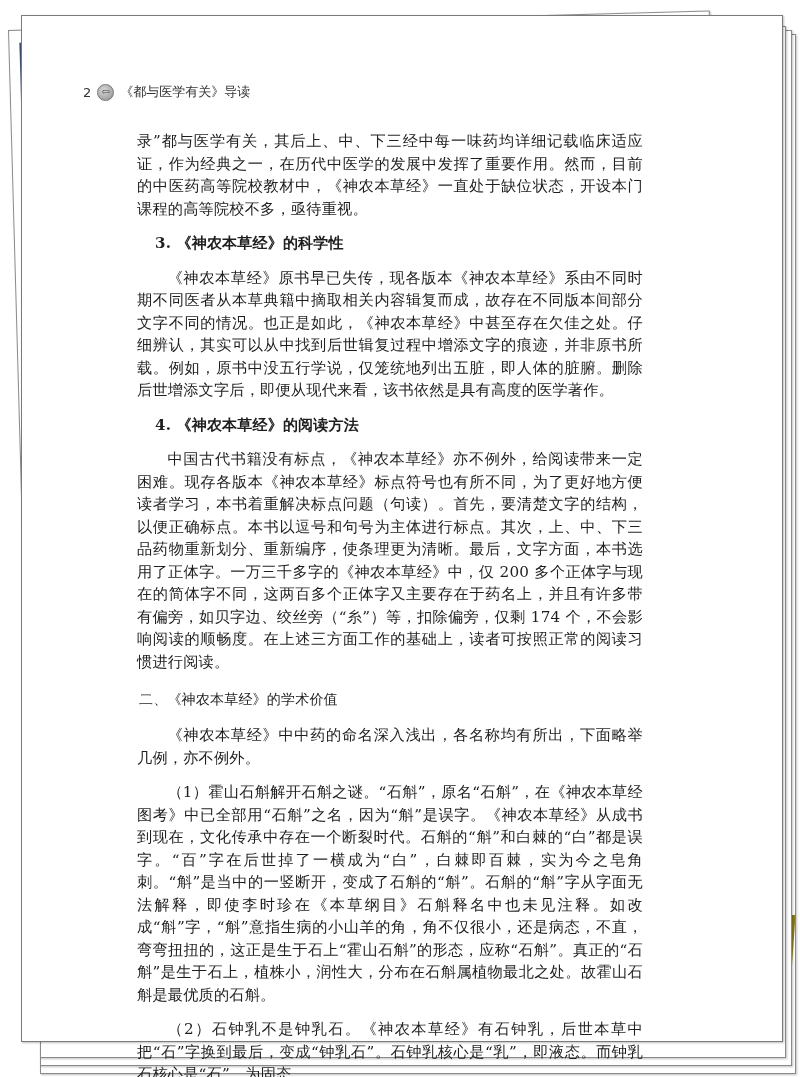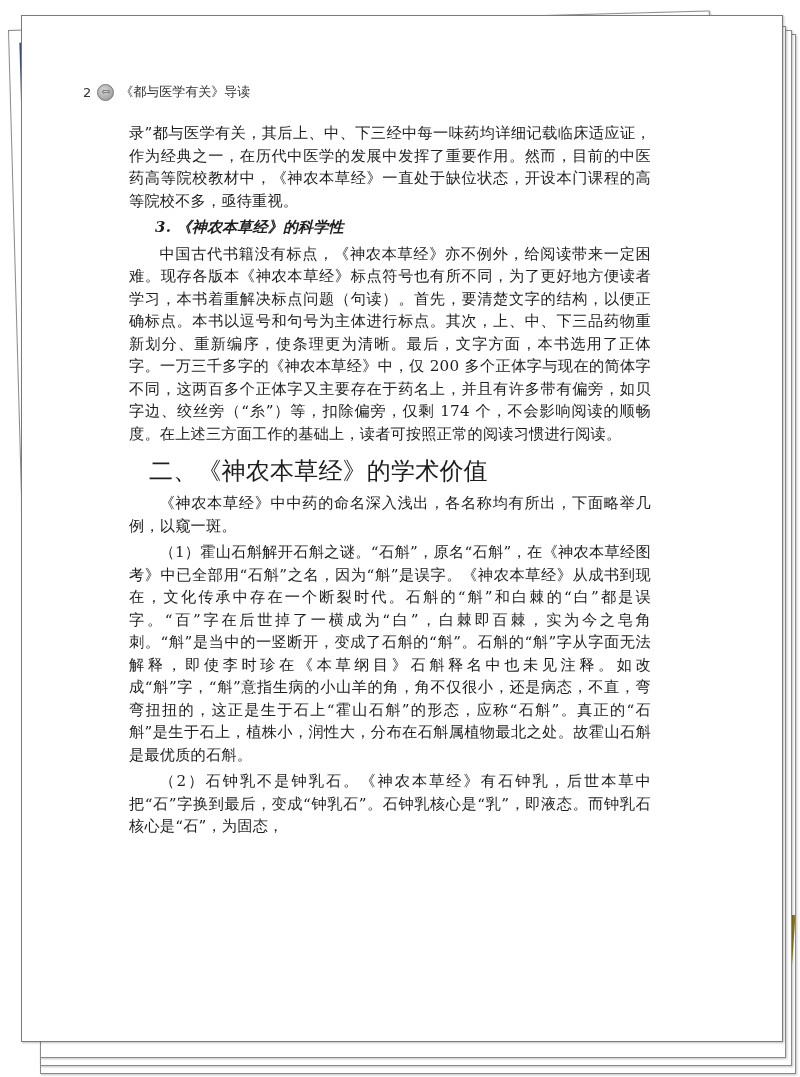--- a/index.html
+++ b/index.html
@@ -27,27 +27,27 @@
   .nav-icon {
     width: 15px; height: 15px; border-radius: 50%;
     background: radial-gradient(circle at 40% 35%, #d8d8d8, #8e8e8e);
     border: 1px solid #777; display: inline-flex; align-items: center; justify-content: center;
     font-size: 10px; color: #444; line-height: 1;
   }
   .body-text {
     position: absolute; left: 125px; top: 118px; width: 530px;
     font-size: 15.2px; line-height: 22.5px; letter-spacing: 0.2px;
   }
-  .body-text p { margin: 4px; text-align: justify; text-justify: inter-character; }
+  .body-text p { margin: 12px; text-align: justify; text-justify: inter-character; }
   .indent { text-indent: 2em; }
-  .subhead { margin: 0; font-weight: bold; text-indent: 2em; font-size: 15px; font-family: "DejaVu Sans", sans-serif; font-style: italic; }
+  .subhead { margin: 0; font-weight: bold; text-indent: 2em; font-size: 15px; font-family: "DejaVu Sans", sans-serif; }
   .subhead .num { font-family: "DejaVu Serif", serif; }
   .section-head {
     margin: 13px 0 8px 0; padding-left: 1em;
-    font-family: "DejaVu Sans", sans-serif; font-size: 24px; font-weight: normal; line-height: 26px;
+    font-family: "DejaVu Sans", sans-serif; font-size: 14px; font-weight: normal; line-height: 26px;
   }
 </style>
 </head>
 <body>
 
 <div class="sheet sheet-back-left">
   <div class="sheet-back-left-blue"></div>
 </div>
 <div class="sheet sheet-right-3">
   <div class="sheet-right-gold"></div>
@@ -62,19 +62,24 @@
     <span class="nav-icon">⇦</span>
     <span>《都与医学有关》导读</span>
   </div>
 
   <div class="body-text" id="body-text" style="left:104px; top:103px;">
     <p>录”都与医学有关，其后上、中、下三经中每一味药均详细记载临床适应证，作为经典之一，在历代中医学的发展中发挥了重要作用。然而，目前的中医药高等院校教材中，《神农本草经》一直处于缺位状态，开设本门课程的高等院校不多，亟待重视。</p>
     <div class="subhead">
       <span class="num">3.</span>
       <span>《神农本草经》的科学性</span>
     </div>
+    <p class="indent">《神农本草经》原书早已失传，现各版本《神农本草经》系由不同时期不同医者从本草典籍中摘取相关内容辑复而成，故存在不同版本间部分文字不同的情况。也正是如此，《神农本草经》中甚至存在欠佳之处。仔细辨认，其实可以从中找到后世辑复过程中增添文字的痕迹，并非原书所载。例如，原书中没五行学说，仅笼统地列出五脏，即人体的脏腑。删除后世增添文字后，即便从现代来看，该书依然是具有高度的医学著作。</p>
+    <div class="subhead">
+      <span class="num">4.</span>
+      <span>《神农本草经》的阅读方法</span>
+    </div>
     <p class="indent">中国古代书籍没有标点，《神农本草经》亦不例外，给阅读带来一定困难。现存各版本《神农本草经》标点符号也有所不同，为了更好地方便读者学习，本书着重解决标点问题（句读）。首先，要清楚文字的结构，以便正确标点。本书以逗号和句号为主体进行标点。其次，上、中、下三品药物重新划分、重新编序，使条理更为清晰。最后，文字方面，本书选用了正体字。一万三千多字的《神农本草经》中，仅 200 多个正体字与现在的简体字不同，这两百多个正体字又主要存在于药名上，并且有许多带有偏旁，如贝字边、绞丝旁（“糸”）等，扣除偏旁，仅剩 174 个，不会影响阅读的顺畅度。在上述三方面工作的基础上，读者可按照正常的阅读习惯进行阅读。</p>
     <div class="section-head">二、《神农本草经》的学术价值</div>
-    <p class="indent">《神农本草经》中中药的命名深入浅出，各名称均有所出，下面略举几例，以窥一斑。</p>
+    <p class="indent">《神农本草经》中中药的命名深入浅出，各名称均有所出，下面略举几例，亦不例外。</p>
     <p class="indent">（1）霍山石斛解开石斛之谜。“石斛”，原名“石斛”，在《神农本草经图考》中已全部用“石斛”之名，因为“斛”是误字。《神农本草经》从成书到现在，文化传承中存在一个断裂时代。石斛的“斛”和白棘的“白”都是误字。“百”字在后世掉了一横成为“白”，白棘即百棘，实为今之皂角刺。“斛”是当中的一竖断开，变成了石斛的“斛”。石斛的“斛”字从字面无法解释，即使李时珍在《本草纲目》石斛释名中也未见注释。如改成“斛”字，“斛”意指生病的小山羊的角，角不仅很小，还是病态，不直，弯弯扭扭的，这正是生于石上“霍山石斛”的形态，应称“石斛”。真正的“石斛”是生于石上，植株小，润性大，分布在石斛属植物最北之处。故霍山石斛是最优质的石斛。</p>
     <p class="indent">（2）石钟乳不是钟乳石。《神农本草经》有石钟乳，后世本草中把“石”字换到最后，变成“钟乳石”。石钟乳核心是“乳”，即液态。而钟乳石核心是“石”，为固态，</p>
   </div>
 </div>
 
 </body></html>

